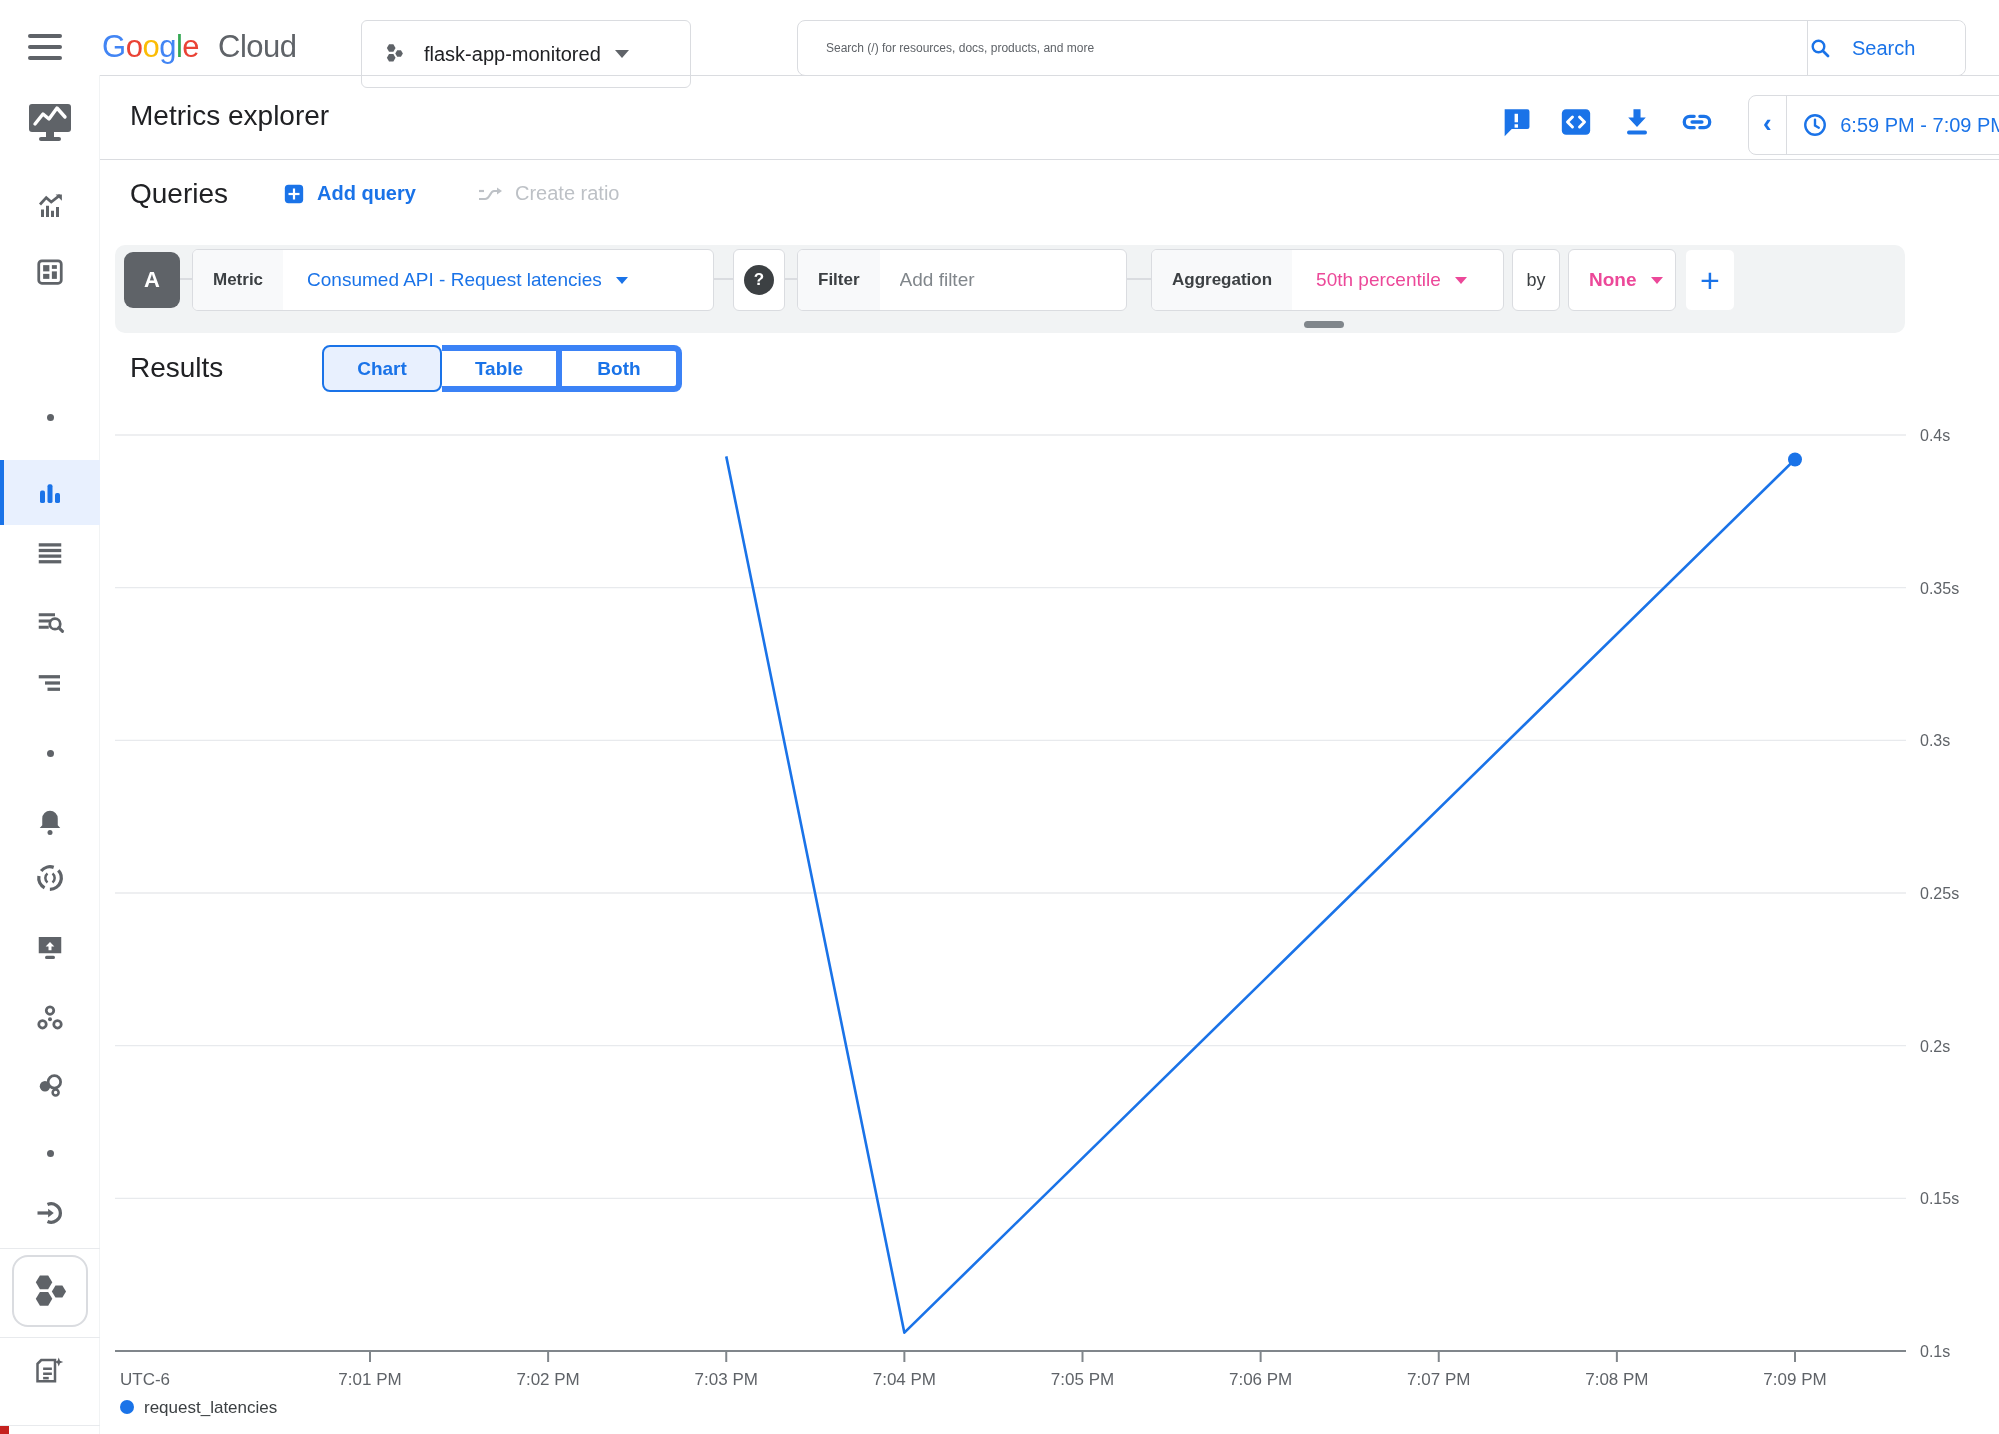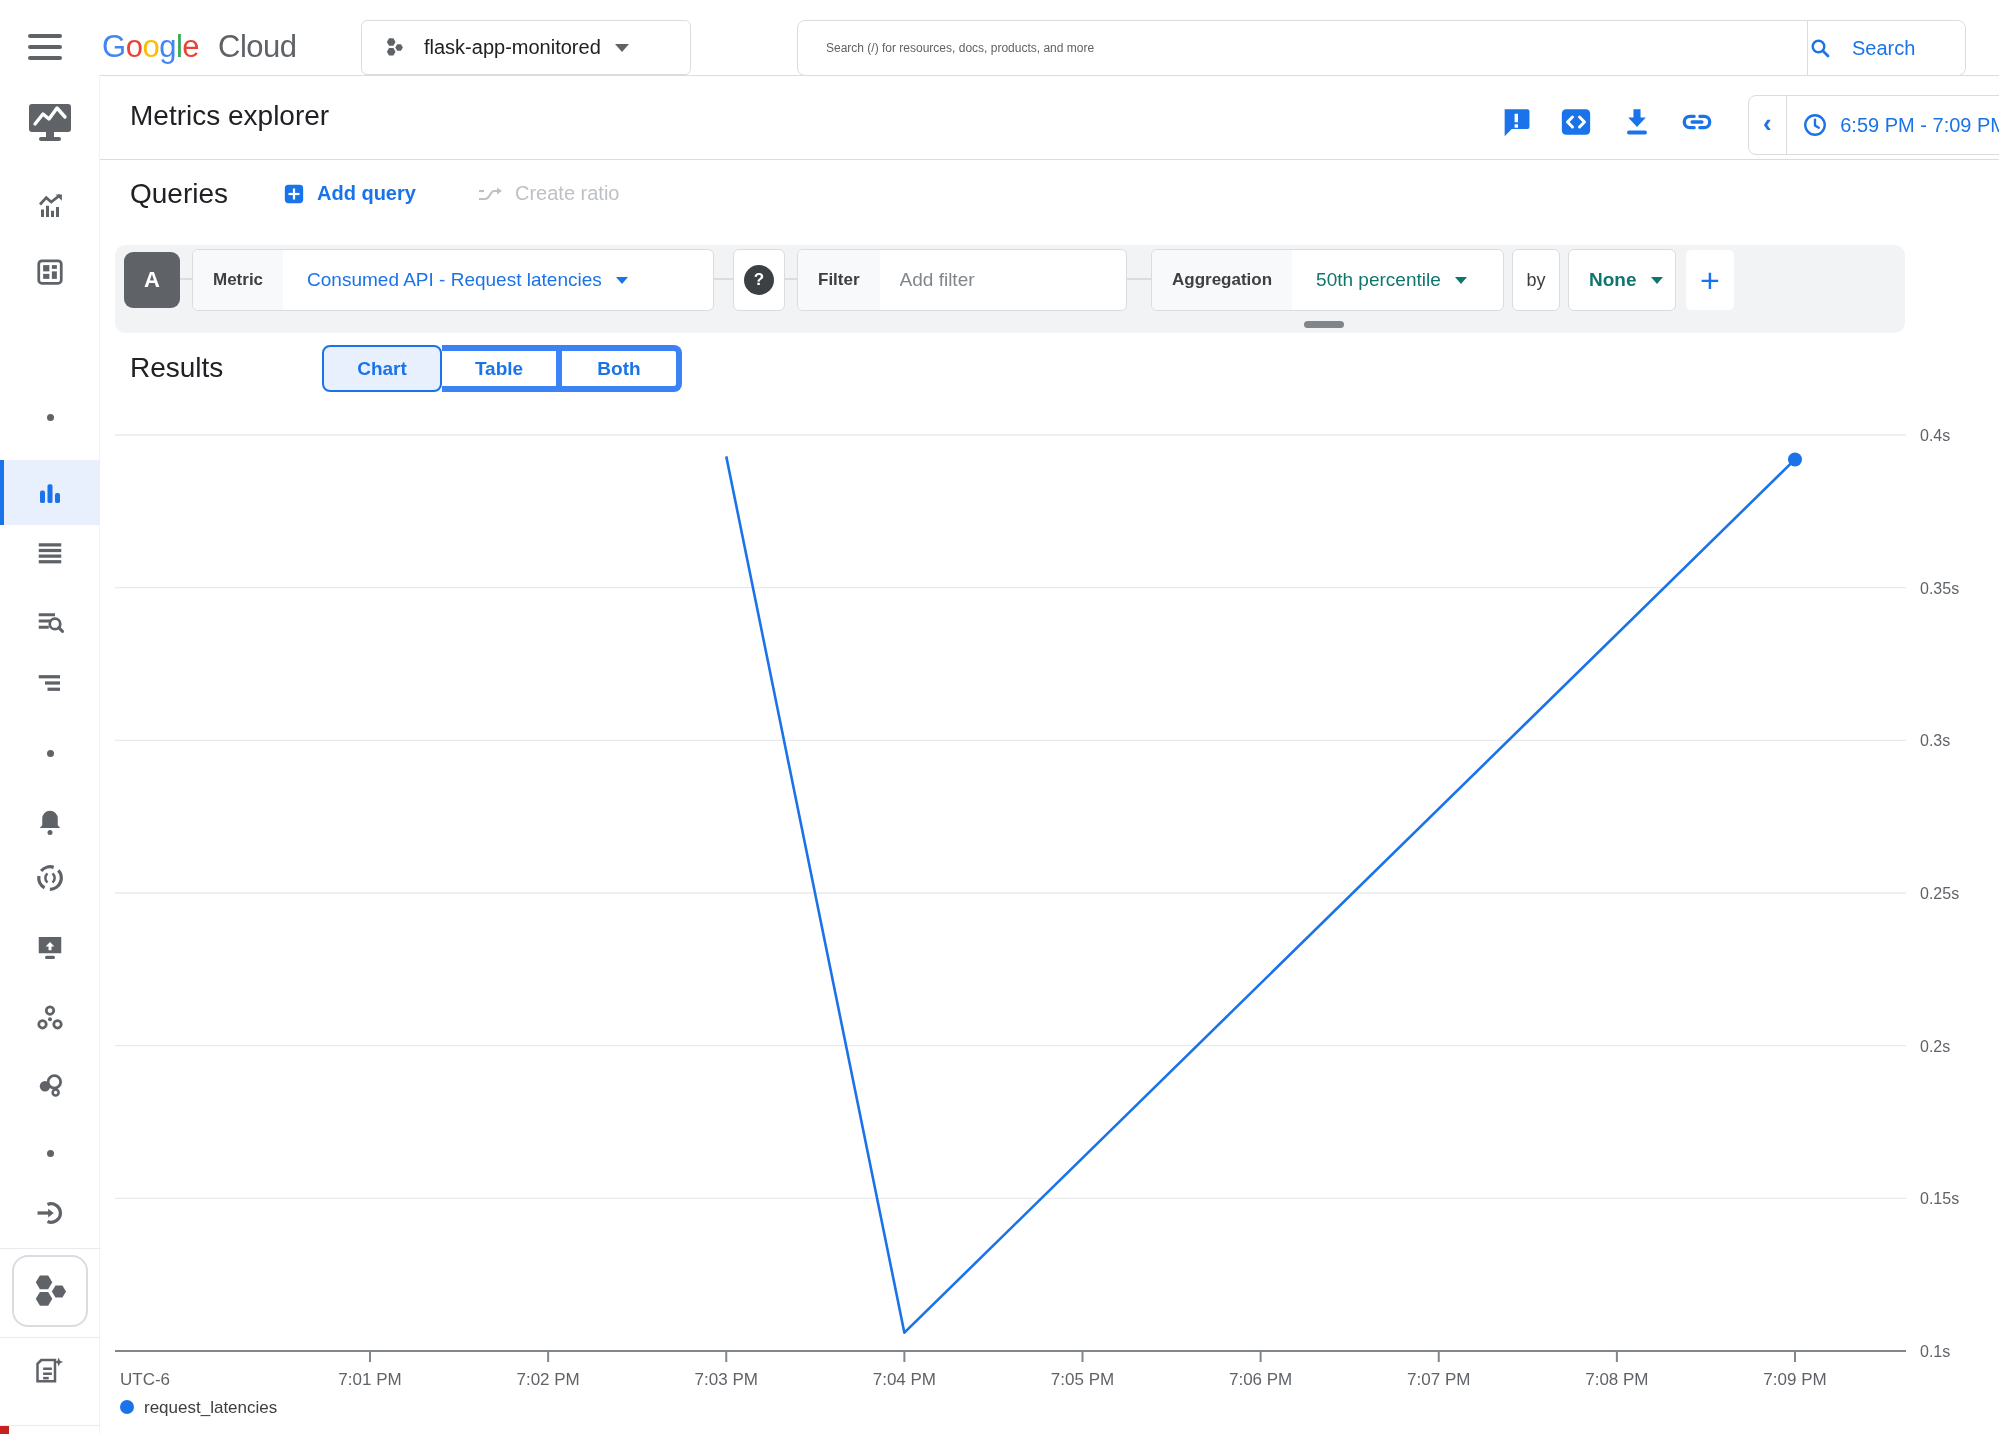--- a/index.html
+++ b/index.html
@@ -8,21 +8,21 @@
 
   
   .topbar { position:absolute; left:0; top:10px; width:1999px; height:75px; background:#fff; }
   .page-divider { position:absolute; left:0; width:1999px; height:1px; background:#dadce0; }
   .hamburger { position:absolute; left:28px; top:22px; width:36px; height:30px; cursor:pointer;
     display:flex; flex-direction:column; justify-content:space-between; padding:2px 0; }
   .hamburger span { display:block; width:34px; height:4px; background:#5f6368; border-radius:2px; }
   .gc-logo { position:absolute; left:102px; top:0; height:74px; display:flex; align-items:center;
     font-size:31px; letter-spacing:-0.5px; }
   .gc-logo .cloud { color:#5f6368; margin-left:19px; }
-  .project-btn { position:absolute; left:361px; top:10px; width:330px; height:55px;
+  .project-btn { position:absolute; left:361px; top:10px; width:330px; height:68px;
     border:1px solid #dadce0; border-radius:6px; display:flex; align-items:center; background:#fff; cursor:pointer; }
   .project-btn .plabel { font-size:20px; font-weight:500; color:#202124; margin-left:16px; }
   .caret { width:0; height:0; border-left:7px solid transparent; border-right:7px solid transparent;
     border-top:8px solid #5f6368; margin-left:14px; }
   .search-wrap { position:absolute; left:797px; top:10px; width:1169px; height:56px;
     border:1px solid #dadce0; border-radius:8px; display:flex; background:#fff; }
   .search-input { flex:1; border:none; outline:none; font-size:12px; color:#202124;
     padding-left:28px; background:transparent; font-family:inherit; }
   .search-input::placeholder { color:#5f6368; }
   .search-btn { width:158px; border-left:1px solid #dadce0; display:flex; align-items:center;
@@ -64,21 +64,21 @@
     background:#f1f3f4; border-radius:10px; }
   .qbadge { position:absolute; left:9px; top:7px; width:56px; height:56px; background:#5f6368;
     border-radius:9px; color:#fff; font-size:22px; font-weight:bold; display:flex;
     align-items:center; justify-content:center; cursor:pointer; }
   .qbox { position:absolute; top:4px; height:62px; background:#fff; border:1px solid #dadce0;
     border-radius:6px; display:flex; align-items:center; overflow:hidden; }
   .qbox .qlabel { height:100%; display:flex; align-items:center; padding:0 20px;
     background:#f8f9fa; font-size:17px; font-weight:600; color:#3c4043; white-space:nowrap; }
   .qbox .qvalue { font-size:19px; padding-left:24px; white-space:nowrap; display:flex; align-items:center; cursor:pointer; }
   .qvalue.blue { color:#1a73e8; }
-  .qvalue.dark { color:#0f766e;align-items:center; }
+  .qvalue.dark { color:#ec4899;align-items:center; }
   .caret-sm { width:0; height:0; border-left:6px solid transparent; border-right:6px solid transparent;
     border-top:7px solid currentColor; margin-left:14px; display:inline-block; }
   .connector { position:absolute; top:33px; height:2px; background:#dadce0; }
   .help-circle { width:30px; height:30px; border-radius:50%; background:#3c4043; color:#fff;
     font-size:17px; font-weight:bold; display:flex; align-items:center; justify-content:center; margin:auto; cursor:pointer; }
   .filter-input { border:none; outline:none; font-size:19px; color:#202124; padding-left:20px;
     width:220px; background:transparent; font-family:inherit; }
   .filter-input::placeholder { color:#80868b; }
   .plus-btn { position:absolute; left:1570px; top:4px; width:50px; height:62px; background:#fff;
     border-radius:6px; border:1px solid #f1f3f4; display:flex; align-items:center; justify-content:center;

